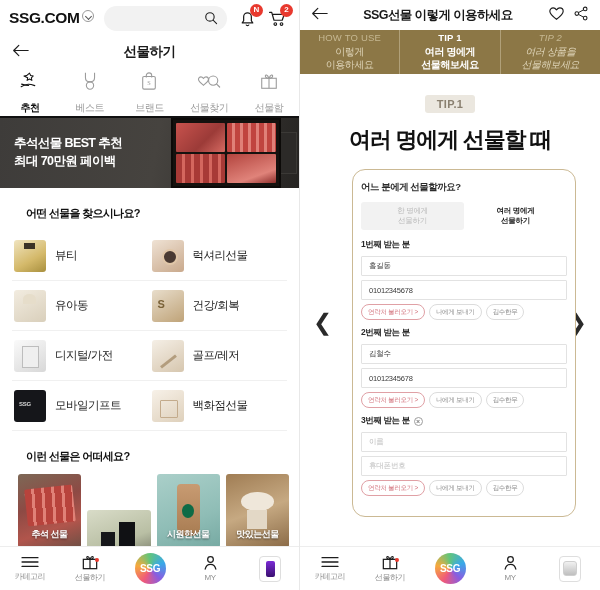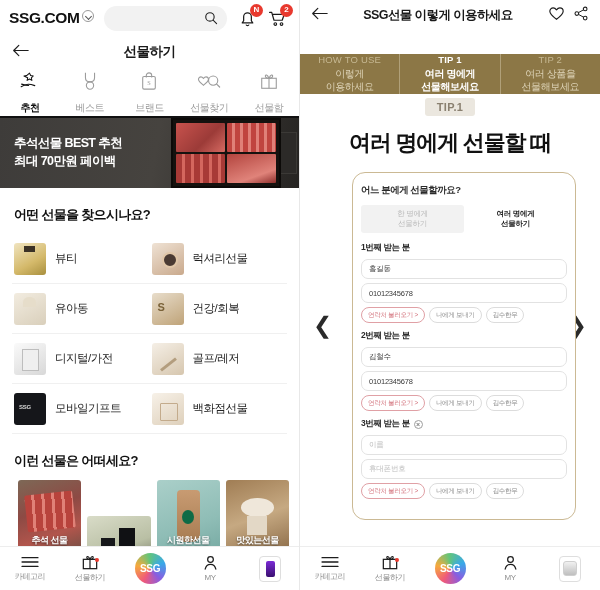--- a/index.html
+++ b/index.html
@@ -81,22 +81,23 @@
   .m1 { background: linear-gradient(135deg,#c8524d,#9c3b38 60%,#d66a62); }
   .m2 { background: repeating-linear-gradient(90deg,#c0443f 0 5px,#e08078 5px 8px); }
   .m3 { background: repeating-linear-gradient(90deg,#a83a36 0 6px,#d4675e 6px 9px); }
   .m4 { background: linear-gradient(160deg,#b3443e,#e0837a 70%,#8e2f2c); }
   .hero-side {
     position: absolute; right: 2px; top: 14px; width: 22px; height: 42px;
     background: #2c2a28; border: 1px solid #3b3936;
   }
 
   .sec-title {
-    font-size: 13px; font-weight: bold; color: #111; letter-spacing: -0.7px;
+    font-size: 11px; font-weight: bold; color: #111; letter-spacing: -0.7px;
     padding: 18px 14px 10px 14px;
+    margin-left: 12px;
   }
   .cat-grid { display: grid; grid-template-columns: 1fr 1fr; padding: 0 12px; }
   .cat-item {
     display: flex; align-items: center; gap: 9px; height: 50px;
     border-bottom: 1px solid #f0f0f0; padding-left: 2px;
   }
   .cat-thumb { width: 32px; height: 32px; flex: 0 0 32px; border-radius: 3px; position: relative; overflow: hidden; }
   .cat-label { font-size: 11.5px; color: #222; letter-spacing: -0.5px; }
 
   .th-beauty { background: linear-gradient(150deg,#f0e4c0,#d4b96a 60%,#a88f3e); }
@@ -139,33 +140,33 @@
 
   
   .r-top {
     height: 30px; display: flex; align-items: center; padding: 12px 11px; gap: 8px;
     background: #fff;
   }
   .r-title {
     flex: 1; text-align: center; font-size: 12.5px; font-weight: bold;
     color: #1a1a1a; letter-spacing: -0.6px;
   }
-  .r-tabs { display: flex; height: 64px; align-items: flex-end; }
+  .r-tabs { display: flex; height: 44px; }
   .r-tab {
     flex: 1; background: #8c7746; border-right: 1px solid #b0a079;
     display: flex; flex-direction: column; align-items: center; justify-content: center;
     text-align: center; line-height: 1.28; letter-spacing: -0.4px;
   }
-  .r-tab:last-child { border-right: none; }
+  .r-tab:last-child { border-right: none; font-style: italic; }
   .r-tab .eyebrow { font-size: 9.5px; color: #c6b892; margin-bottom: 2px; letter-spacing: 0.2px; }
   .r-tab .body { font-size: 10px; color: #ded4b8; }
   .r-tab.active .eyebrow { color: #ffffff; font-weight: bold; }
   .r-tab.active .body { color: #ffffff; font-weight: bold; }
 
-  .tip-badge-wrap { text-align: center; padding-top: 3px; }
+  .tip-badge-wrap { text-align: center; padding-top: 20px; }
   .tip-badge {
     display: inline-block; background: #ebe7df; color: #8a8070;
     font-size: 11px; font-weight: bold; padding: 3px 12px; border-radius: 3px;
     letter-spacing: 0.3px;
   }
   .tip-head {
     text-align: center; font-size: 22px; font-weight: bold; color: #111;
     letter-spacing: -1.2px; padding: 12px 0 4px 0;
   }
 
@@ -199,21 +200,21 @@
   .del-x {
     width: 9px; height: 9px; border-radius: 50%; border: 1px solid #9e9e9e;
     position: relative; display: inline-block;
   }
   .del-x::before, .del-x::after {
     content: ""; position: absolute; left: 1.4px; top: 3px; width: 4.2px; height: 1px; background: #8e8e8e;
   }
   .del-x::before { transform: rotate(45deg); }
   .del-x::after { transform: rotate(-45deg); }
   .fld {
-    height: 20px; border: 1px solid #e2e2e2; border-radius: 7px;
+    height: 20px; border: 1px solid #e2e2e2; border-radius: 1px;
     display: flex; align-items: center; padding: 0 7px;
     font-size: 7.5px; color: #3a3a3a; margin-bottom: 4px; letter-spacing: -0.2px;
   }
   .fld.empty { color: #bcbcbc; }
   .btn-row { display: flex; gap: 4px; margin-top: 2px; }
   .pill {
     height: 16px; border-radius: 9px; border: 1px solid #dcdcdc;
     display: flex; align-items: center; justify-content: center; gap: 2px;
     font-size: 6.5px; color: #8d8d8d; padding: 0 6px; white-space: nowrap; letter-spacing: -0.3px;
   }

